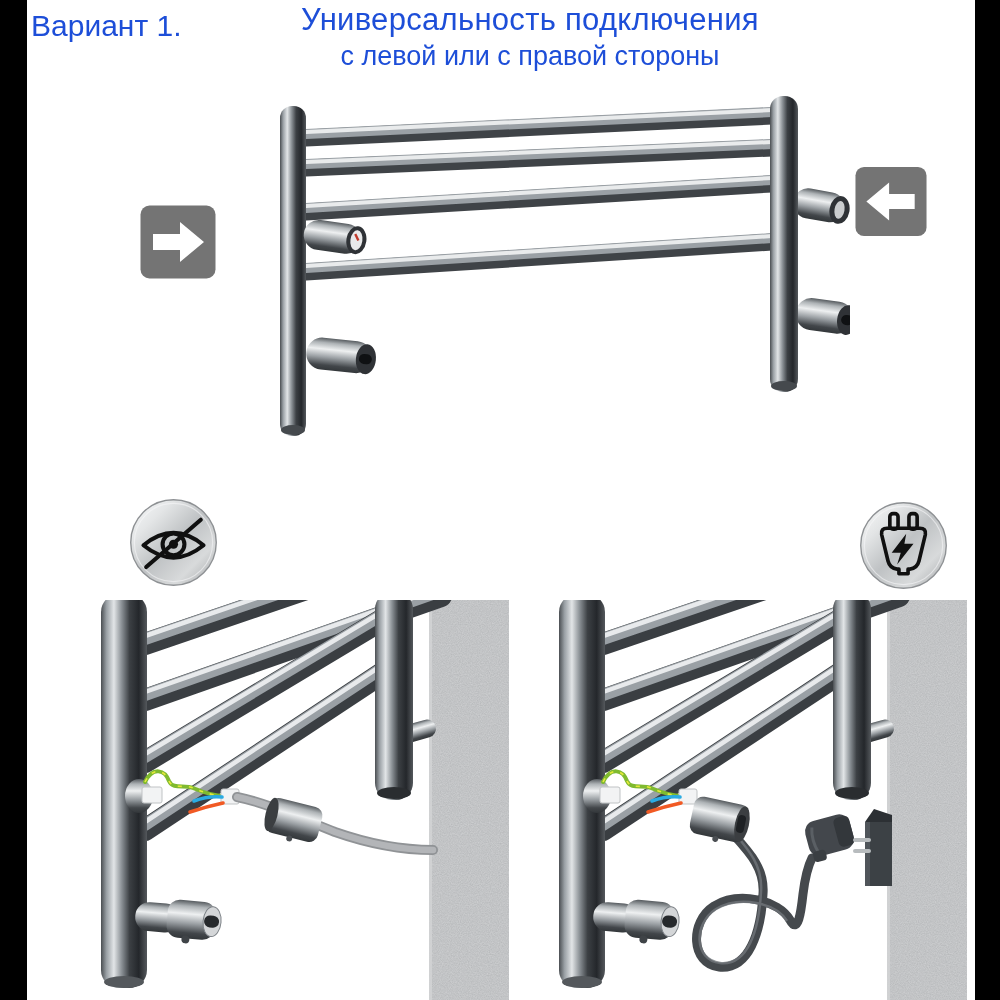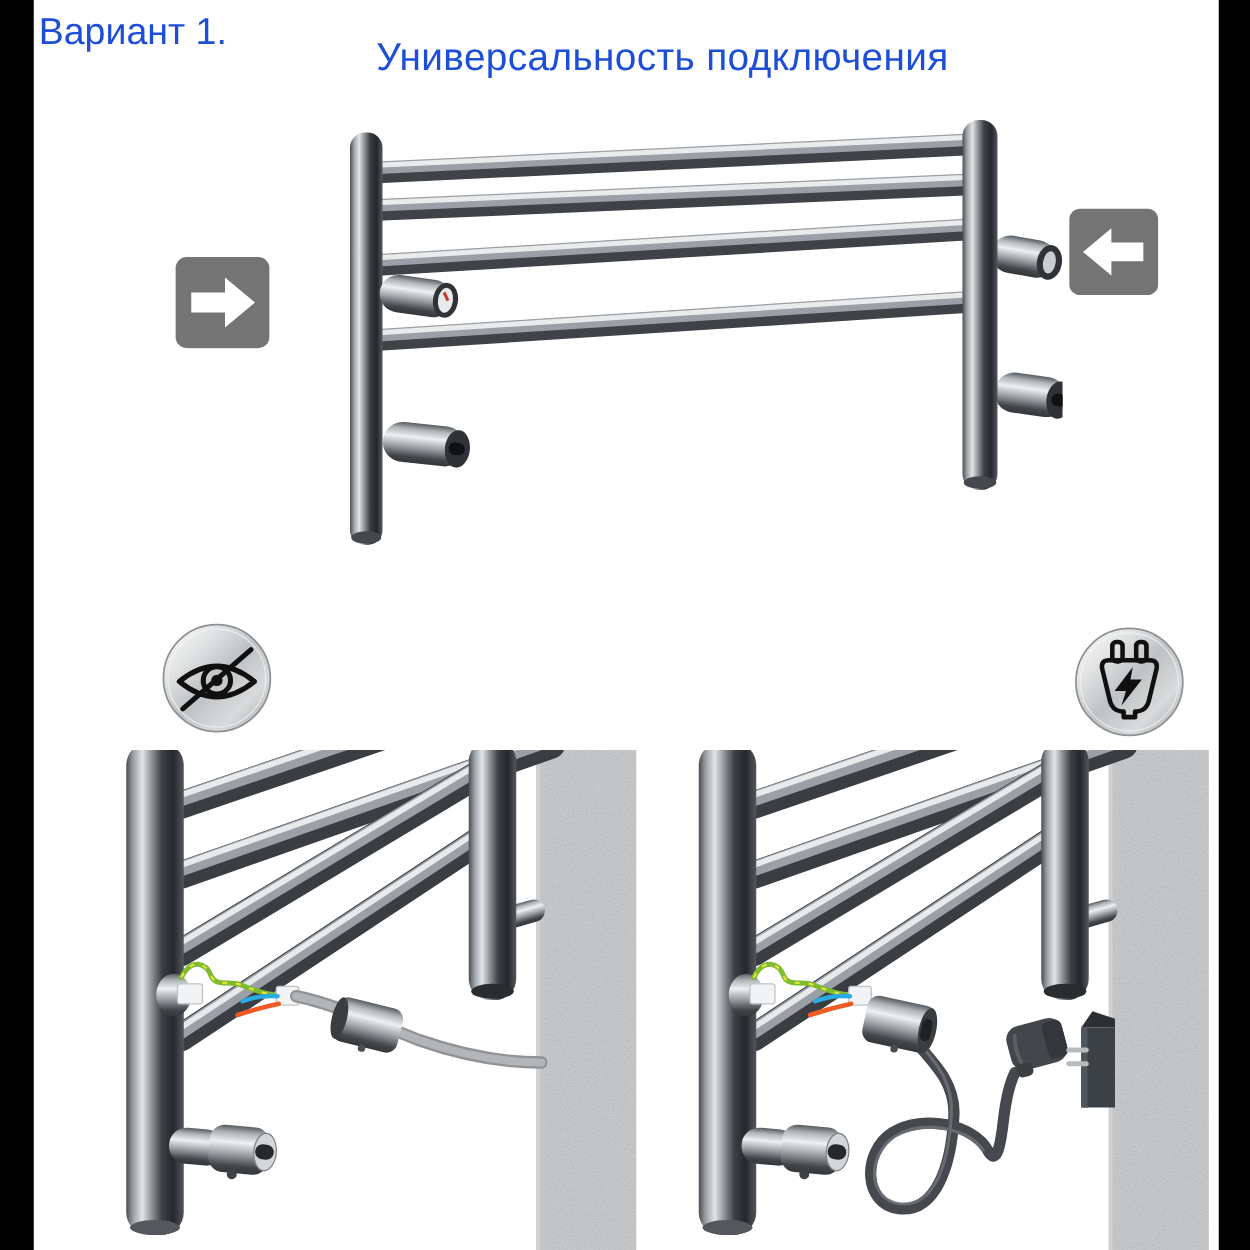--- a/index.html
+++ b/index.html
@@ -4,21 +4,21 @@
 <style>
   html,body{margin:0;padding:0;background:#fff;}
   .stage{position:relative;width:1000px;height:1000px;background:#ffffff;overflow:hidden;
          font-family:"Liberation Sans",sans-serif;}
   .abs{position:absolute;}
   .edge{position:absolute;top:0;height:1000px;background:#000;}
   .edge-left{left:0;width:27px;}
   .edge-right{right:0;width:25px;}
   .txt{color:#1d4ed8;font-weight:normal;line-height:1.15;white-space:nowrap;}
   .variant{left:31px;top:9px;font-size:30px;}
-  .title{left:240px;top:2px;width:580px;text-align:center;font-size:31px;letter-spacing:.3px;margin-top:26px;}
+  .title{left:240px;top:2px;width:580px;text-align:center;font-size:31px;letter-spacing:.3px;}
   .subtitle{left:240px;top:41px;width:580px;text-align:center;font-size:27px;}
   .caption{left:250px;top:518px;width:560px;text-align:center;font-size:33px;}
   .iconwrap{width:91px;height:91px;}
   svg{display:block;}
 </style>
 </head>
 <body>
 
 <div class="stage">
 
@@ -102,20 +102,21 @@
         </g>
       </g>
     </defs>
   </svg>
 
   <div class="edge edge-left"></div>
   <div class="edge edge-right"></div>
 
   <div class="abs txt variant">Вариант 1.</div>
   <div class="abs txt title">Универсальность подключения</div>
+  <div class="abs txt subtitle">с левой или с правой стороны</div>
 
   <div class="abs" style="left:250px;top:90px;width:600px;height:360px" aria-label="towel-rail-ladder-photo">
     <svg width="600" height="360" viewBox="0 0 600 360">
       <g stroke-linecap="round" fill="none">
         <path d="M56,48 L522,26" stroke="#3f4347" stroke-width="17"></path>
         <path d="M56,44 L522,22" stroke="#9aa0a5" stroke-width="10"></path>
         <path d="M56,42 L522,20" stroke="#e9ebec" stroke-width="4"></path>
         <path d="M56,78 L522,58" stroke="#3f4347" stroke-width="17"></path>
         <path d="M56,74 L522,54" stroke="#9aa0a5" stroke-width="10"></path>
         <path d="M56,72 L522,52" stroke="#e9ebec" stroke-width="4"></path>

